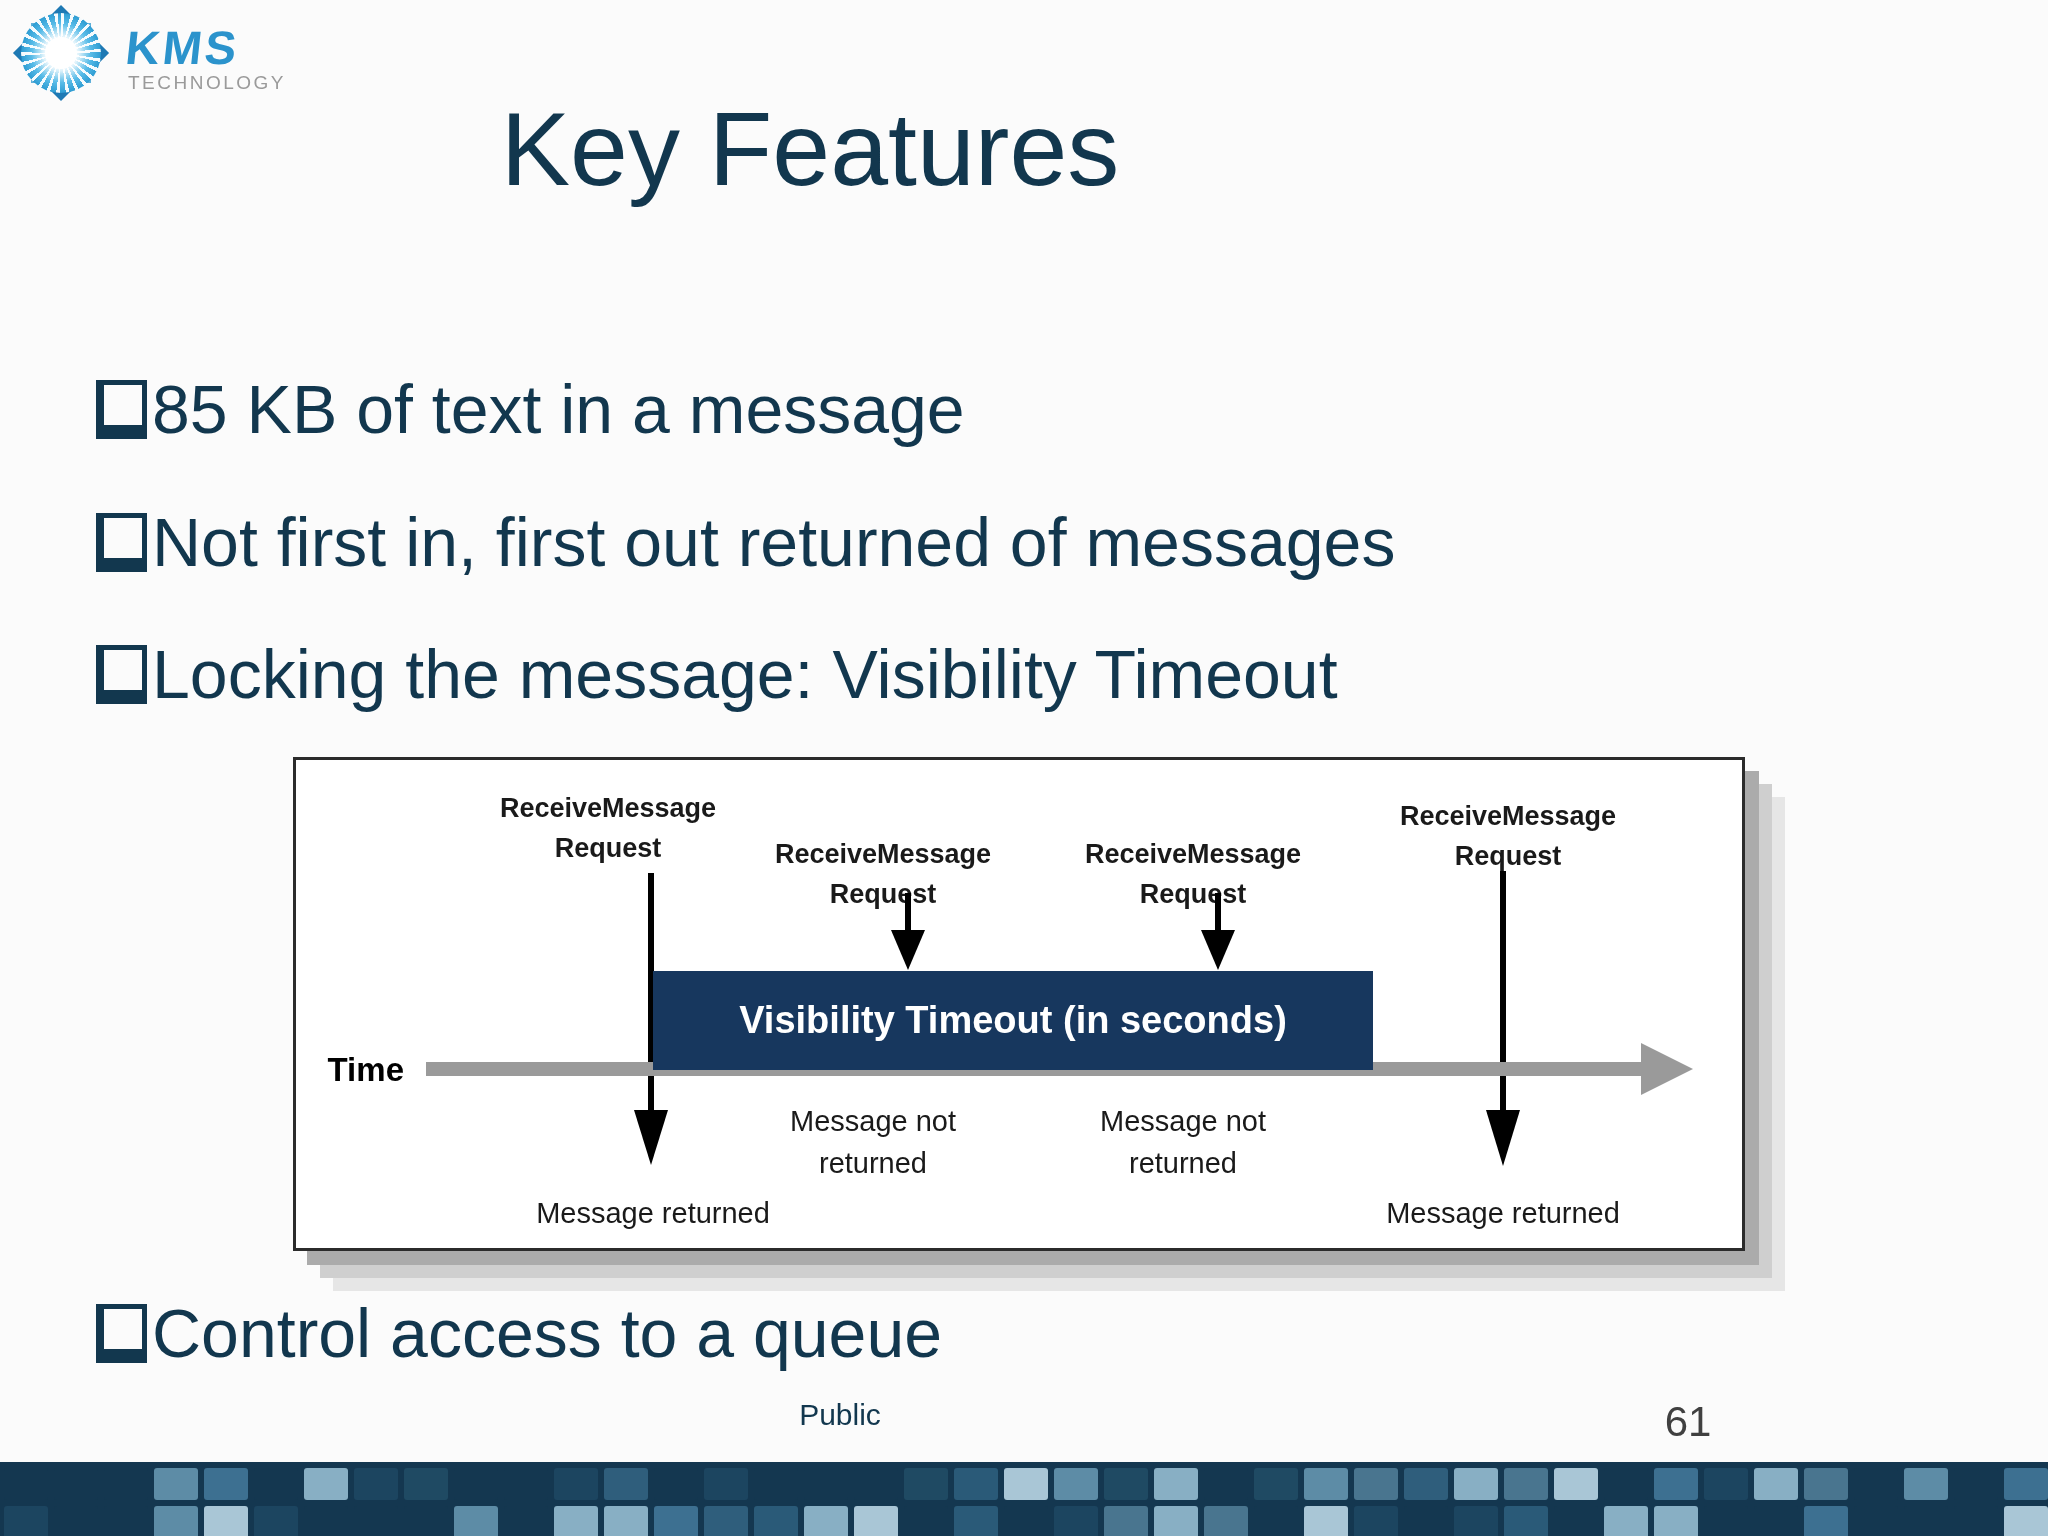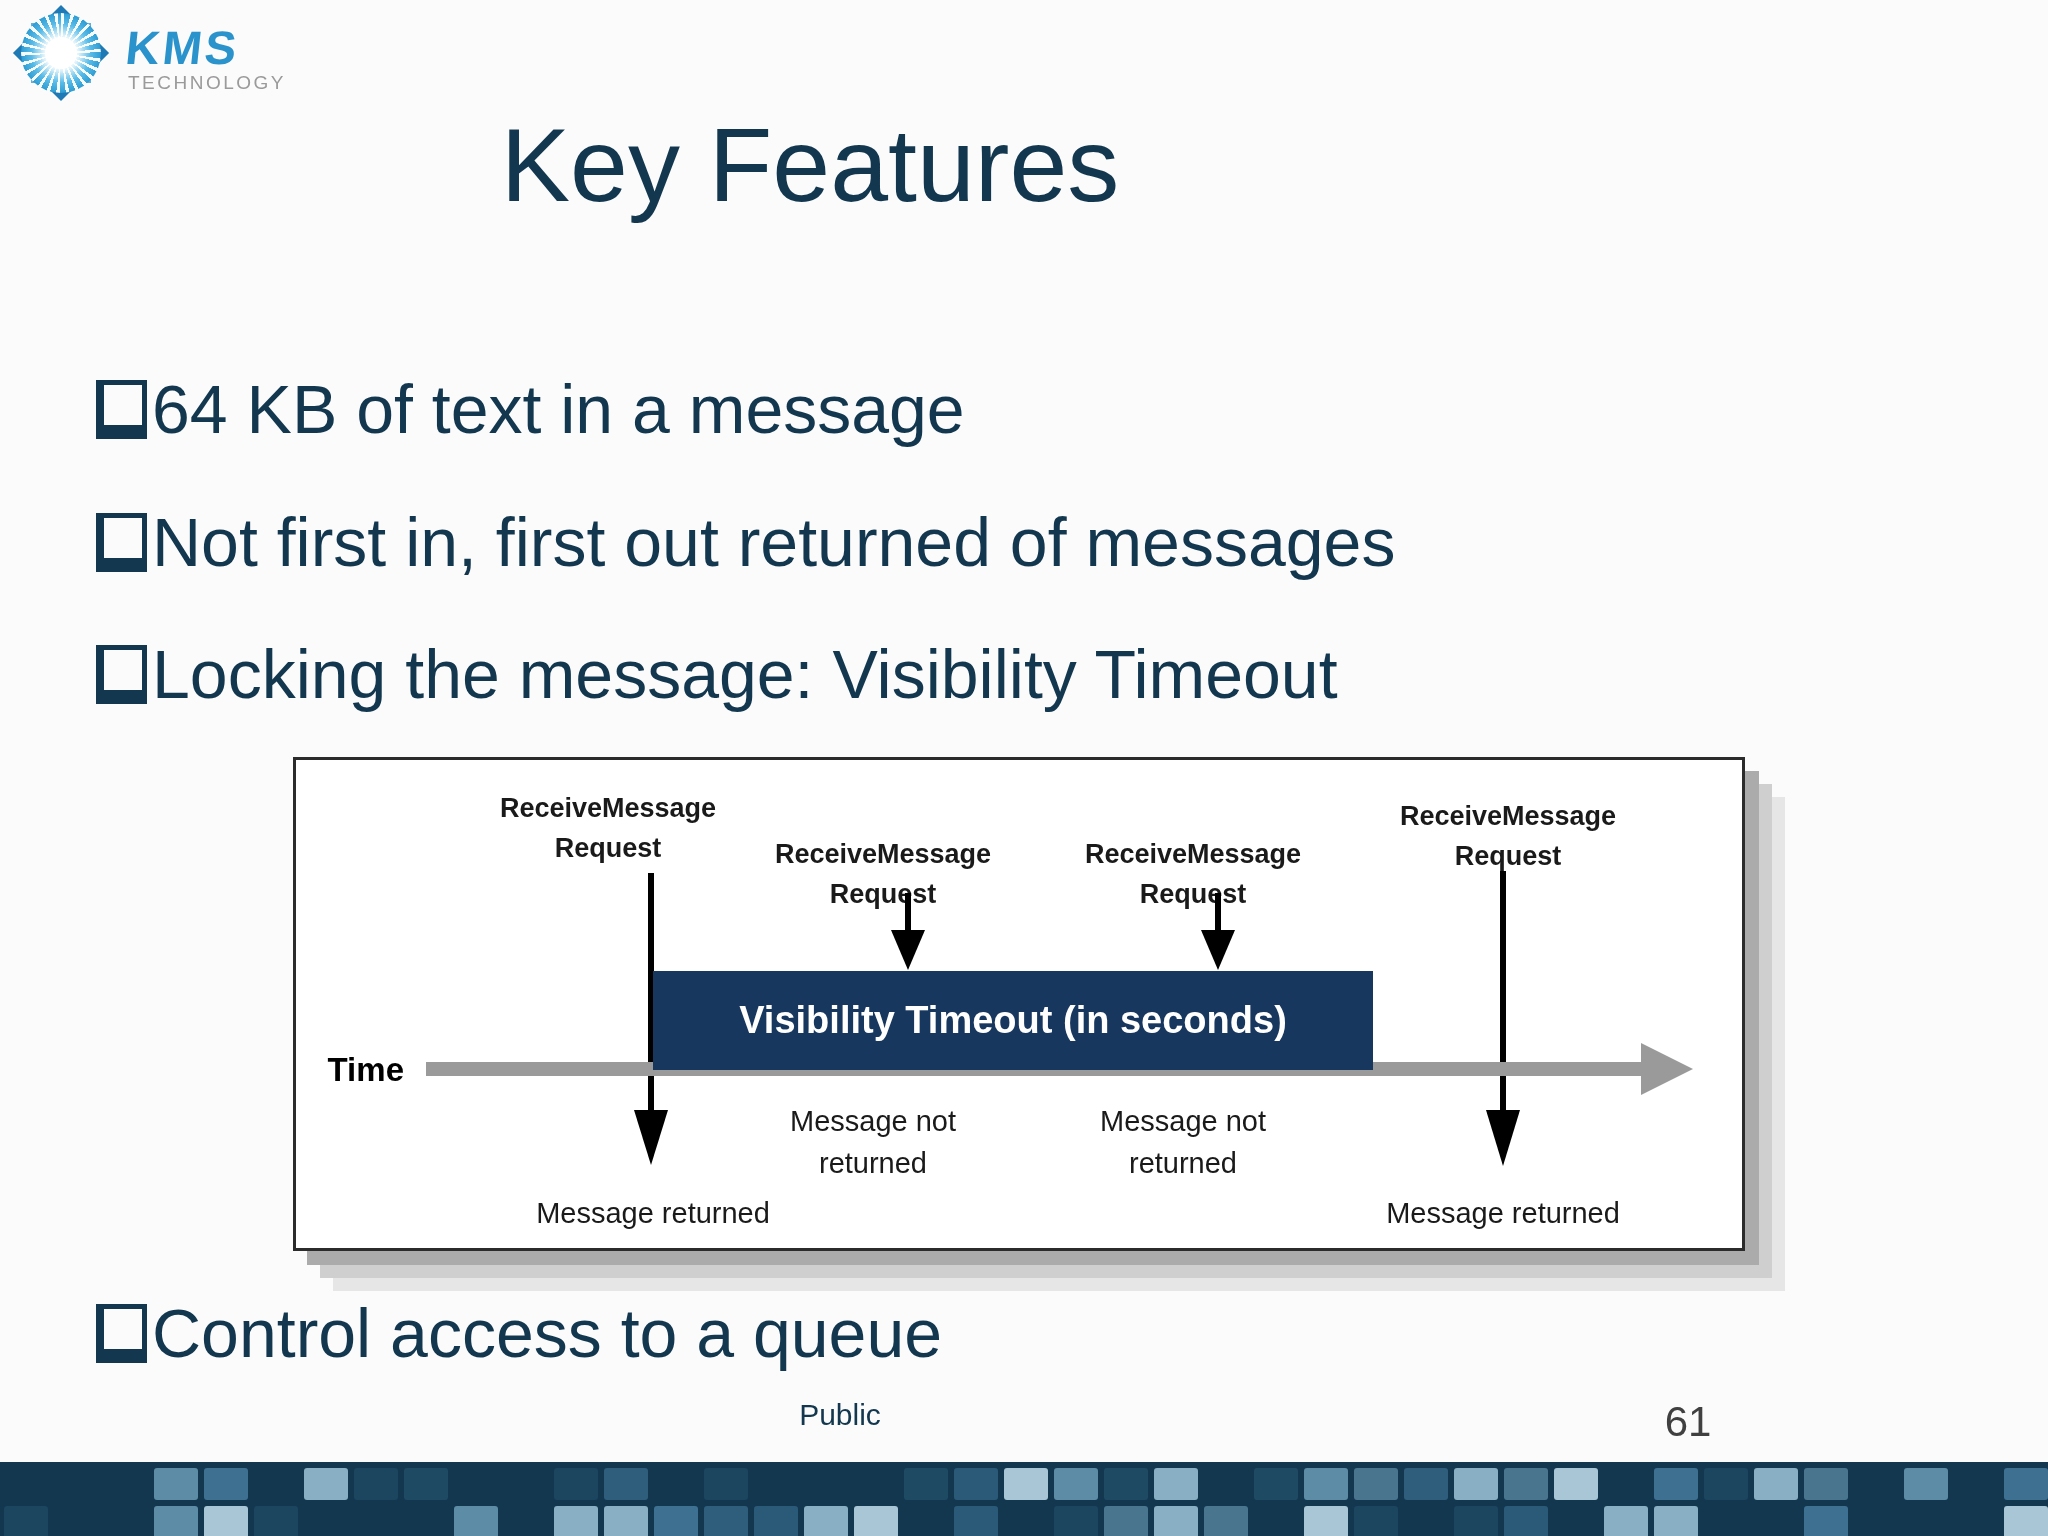--- a/index.html
+++ b/index.html
@@ -22,21 +22,21 @@
   .logo-brand{
     position:absolute;left:110px;top:12px;font-size:47px;font-weight:700;color:#2b93cc;
     letter-spacing:3px;transform:skewX(-6deg);
   }
   .logo-sub{
     position:absolute;left:112px;top:64px;font-size:19px;color:#9a9a9a;letter-spacing:2.5px;
   }
   
   #title{
     position:absolute;left:0;top:90px;width:1620px;text-align:center;
-    font-size:104px;color:#12374e;margin-top:16px;
+    font-size:104px;color:#12374e;
   }
   .bullet{
     position:absolute;left:96px;display:flex;align-items:flex-start;
     font-size:68px;color:#12374e;white-space:nowrap;
   }
   .bullet .marker{
     flex:none;width:38px;height:40px;margin:10px 5px 0 0;
     border:5px solid #12374e;border-bottom-width:14px;border-left-width:8px;
     background:#fbfbfb;
   }
@@ -103,21 +103,21 @@
       <div class="logo-core"></div>
     </div>
     <div class="logo-brand">KMS</div>
     <div class="logo-sub">TECHNOLOGY</div>
   </div>
 
   <div id="title">Key Features</div>
 
   <div class="bullet" id="bullet-1">
     <span class="marker"></span>
-    <span>64 KB of text in a message</span>
+    <span>85 KB of text in a message</span>
   </div>
   <div class="bullet" id="bullet-2">
     <span class="marker"></span>
     <span>Not first in, first out returned of messages</span>
   </div>
   <div class="bullet" id="bullet-3">
     <span class="marker"></span>
     <span>Locking the message: Visibility Timeout</span>
   </div>
   <div class="bullet" id="bullet-4">

